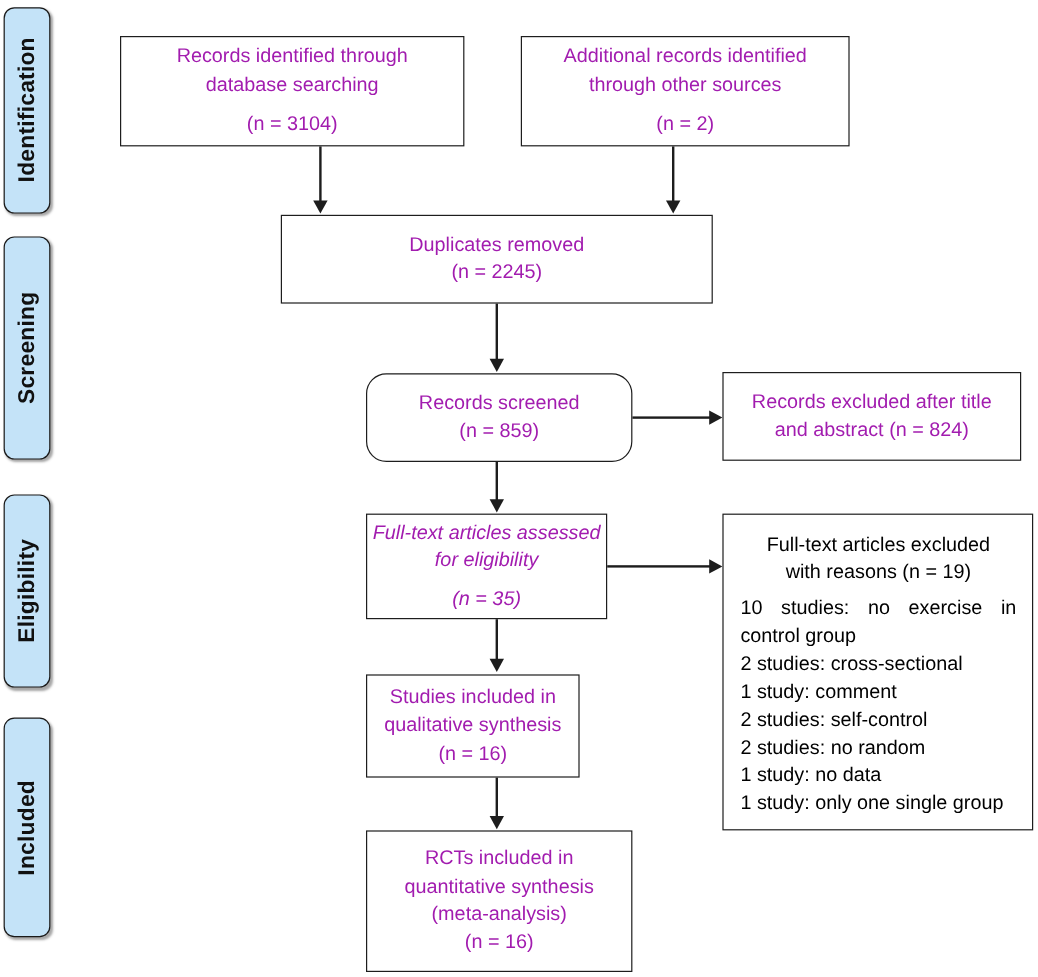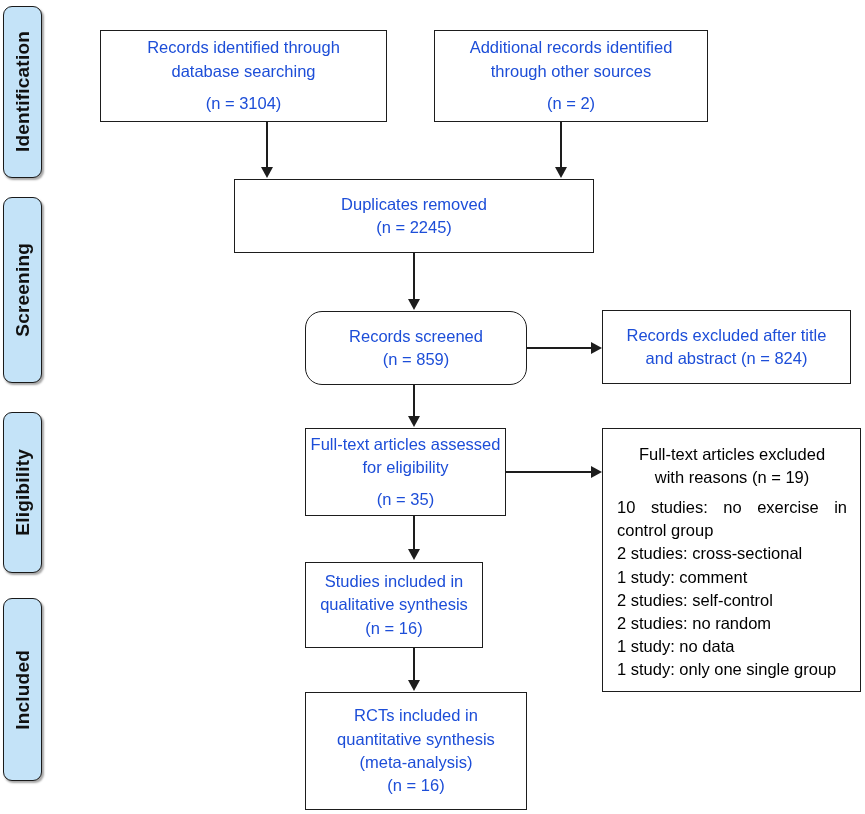--- a/index.html
+++ b/index.html
@@ -52,21 +52,21 @@
     flex-direction: column;
     align-items: center;
     justify-content: center;
     padding: 4px 8px;
   }
   .box .line {
     font-size: 16.5px;
     line-height: 1.42;
     text-align: center;
     white-space: nowrap;
-    color: #1d4ed8;
+    color: #a21caf;
   }
   .box .gap {
     height: 9px;
   }
 
   
   .box.reasons {
     justify-content: flex-end;
     align-items: stretch;
     padding: 14px 13px 10px 14px;
@@ -177,21 +177,21 @@
   <div class="arrow-right" style="left:591px; top:341.5px;"></div>
 
   <div class="box" style="left:602px; top:294px; width:249px; height:74px;margin-top:16px;">
     <div class="line">Records excluded after title</div>
     <div class="line">and abstract (n = 824)</div>
   </div>
 
   <div class="vline" style="left:413px; top:385px; height:32px;"></div>
   <div class="arrow-down" style="left:407.5px; top:416px;"></div>
 
-  <div class="box" style="left:305px; top:428px; width:201px; height:88px;">
+  <div class="box" style="left:305px; top:428px; width:201px; height:88px;font-style:italic;">
     <div class="line">Full-text articles assessed</div>
     <div class="line">for eligibility</div>
     <div class="gap"></div>
     <div class="line">(n = 35)</div>
   </div>
 
   <div class="hline" style="left:506px; top:471px; width:87px;"></div>
   <div class="arrow-right" style="left:591px; top:465.5px;"></div>
 
   <div class="box reasons" style="left:602px; top:428px; width:259px; height:264px;">

